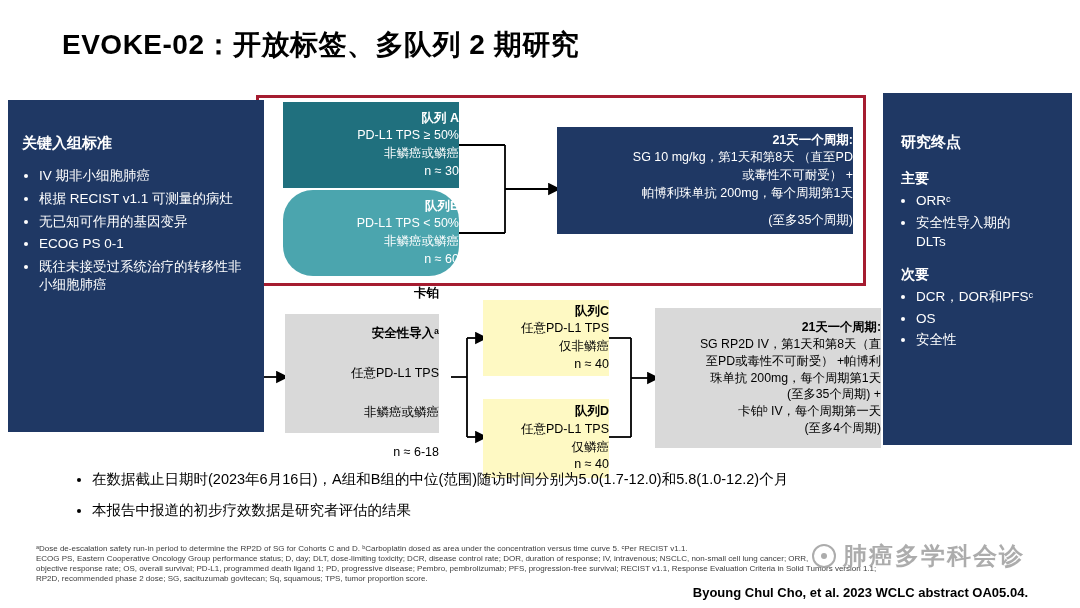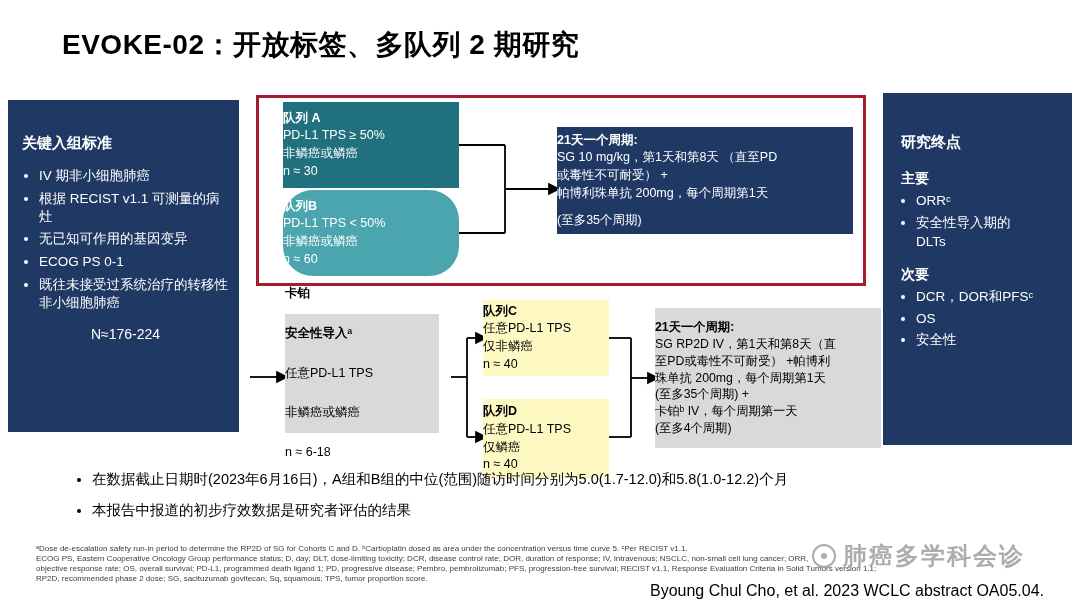--- a/index.html
+++ b/index.html
@@ -12,32 +12,32 @@
     position:absolute; left:62px; top:26px; font-size:28px; font-weight:bold;
     color:#000; letter-spacing:0.5px; z-index:3;
   }
   .box { position:absolute; z-index:2; }
   .navy  { background:#1F3864; color:#ffffff; }
   .tealA { background:#20707E; color:#ffffff; }
   .tealB { background:#4BA5AE; color:#ffffff; }
   .grayD { background:#D9D9D9; color:#000; }
   .grayL { background:#fef9c3; color:#000; }
   .center-col {
-    display:flex; flex-direction:column; justify-content:center; align-items:flex-start;
+    display:flex; flex-direction:column; justify-content:center; align-items:flex-end;
     text-align:center; font-size:12.5px; line-height:1.42;
   }
   .b { font-weight:bold; }
   .red-frame {
     position:absolute; left:256px; top:95px; width:610px; height:191px;
     border:3px solid #A51C30; z-index:1; background:transparent;
   }
   .connectors { position:absolute; left:0; top:0; z-index:1; }
 
   
-  .criteria { left:8px; top:100px; width:231px; height:332px; padding:34px 10px 0 14px; }
+  .criteria { left:8px; top:100px; width:256px; height:332px; padding:34px 10px 0 14px; }
   .panel-title { font-size:15px; font-weight:bold; margin-bottom:14px; }
   .criteria ul { list-style:disc; padding-left:17px; font-size:13.5px; line-height:1.32; }
   .criteria li { margin-bottom:5px; }
   .n-total { margin-top:14px; text-align:center; font-size:14px; }
 
   
   .cohort-a { left:283px; top:102px; width:176px; height:86px; }
   .cohort-b { left:283px; top:190px; width:176px; height:86px;border-radius:30px; }
   .regimen-top { left:557px; top:127px; width:296px; height:107px; }
   .regimen-top .last-line { margin-top:9px; }
@@ -57,21 +57,21 @@
   
   .notes { position:absolute; left:92px; top:470px; width:960px; list-style:disc; font-size:14.5px; z-index:3; }
   .notes li { margin-bottom:12px; }
 
   
   .footnote {
     position:absolute; left:36px; top:544px; width:1008px; font-size:8px;
     line-height:10px; color:#3c3c3c; z-index:2;
   }
   .citation {
-    position:absolute; right:36px; bottom:8px; font-size:16px; font-weight:normal;
+    position:absolute; right:52px; bottom:8px; font-size:13px; font-weight:bold;
     color:#000; z-index:3;
   }
   .watermark {
     position:absolute; left:812px; top:540px; display:flex; align-items:center; gap:7px;
     color:#9e9e9e; font-size:24px; font-weight:bold; opacity:0.85; z-index:4; letter-spacing:2px;
   }
   .wm-logo {
     width:24px; height:24px; border:2.5px solid #9e9e9e; border-radius:50%;
     display:inline-block; position:relative;
   }
@@ -114,21 +114,20 @@
 
   <div class="box navy criteria">
     <div class="panel-title">关键入组标准</div>
     <ul>
       <li>IV 期非小细胞肺癌</li>
       <li>根据 RECIST v1.1 可测量的病灶</li>
       <li>无已知可作用的基因变异</li>
       <li>ECOG PS 0-1</li>
       <li>既往未接受过系统治疗的转移性非小细胞肺癌</li>
     </ul>
-    <div class="n-total">N≈176-224</div>
   </div>
 
   <div class="box tealA center-col cohort-a">
     <div class="b">队列 A</div>
     <div>PD-L1 TPS ≥ 50%</div>
     <div>非鳞癌或鳞癌</div>
     <div>n ≈ 30</div>
   </div>
 
   <div class="box tealB center-col cohort-b">

